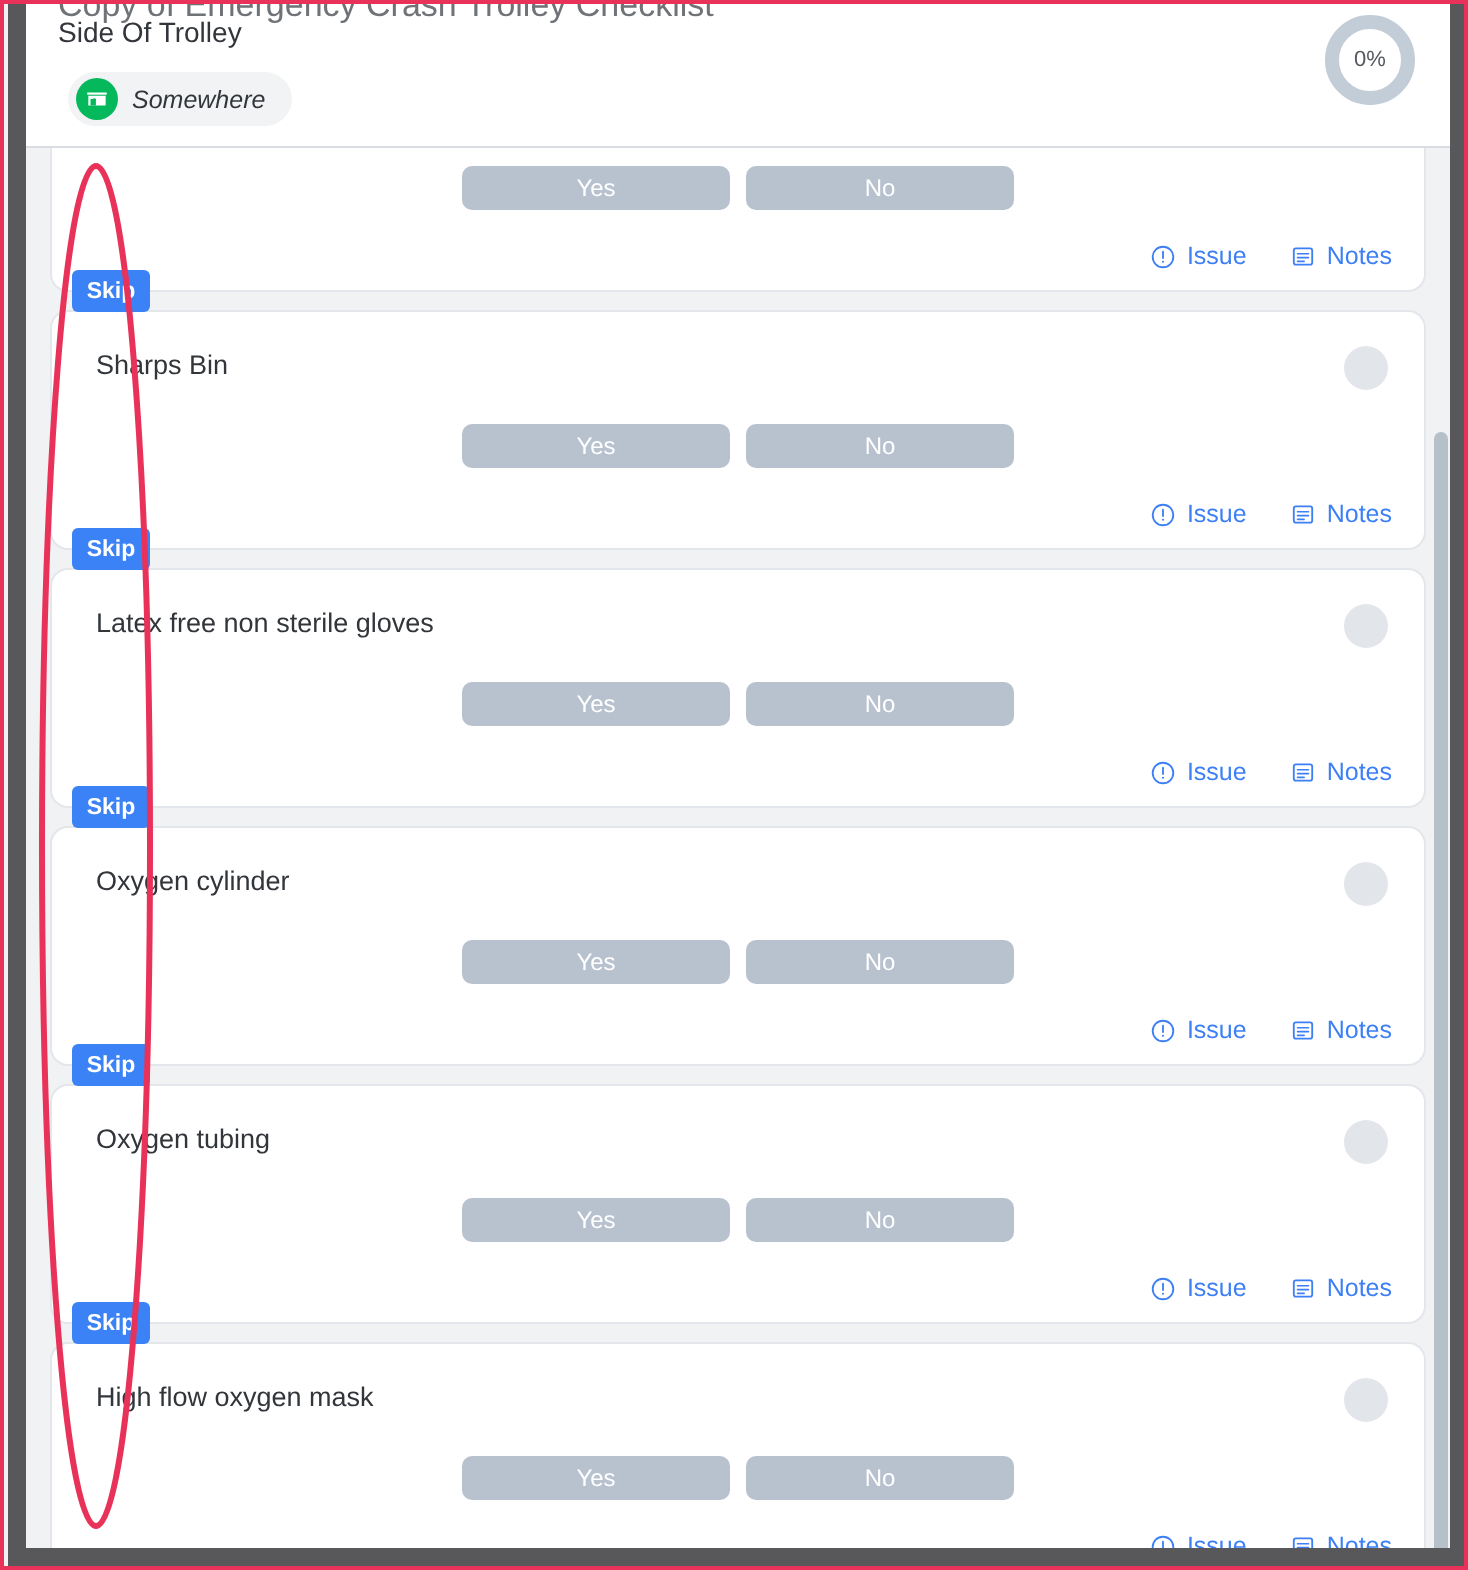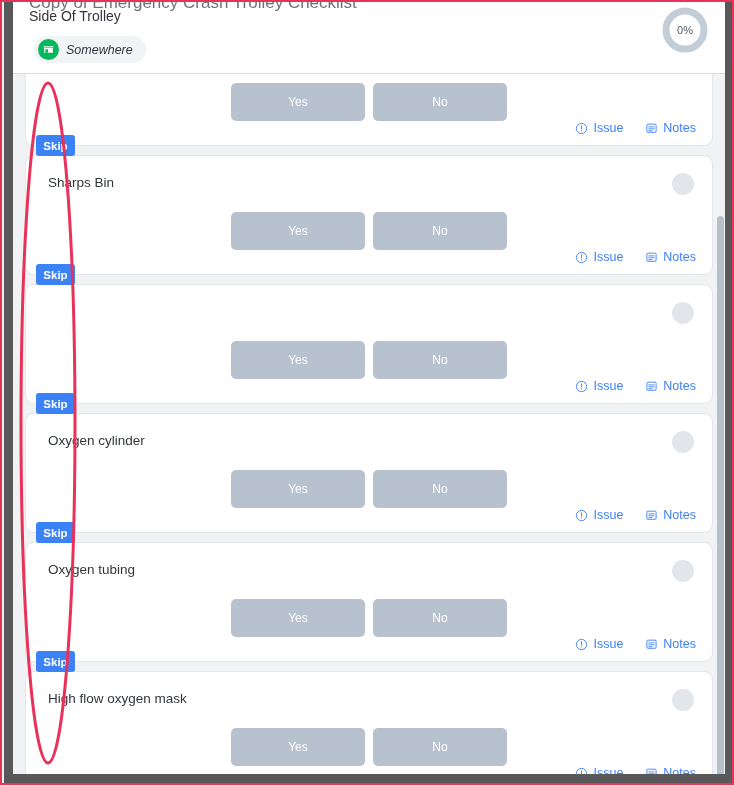--- a/index.html
+++ b/index.html
@@ -178,21 +178,21 @@
   }
   .choice-row {
     position: absolute;
     left: 0; right: 0; top: 56px;
     display: flex;
     justify-content: center;
     gap: 8px;
   }
   .choice-btn {
     width: 134px;
-    height: 38px;
+    height: 22px;
     border: none;
     border-radius: 5px;
     background: #b8c2cf;
     color: #ffffff;
     font-size: 12px;
     font-family: "Liberation Sans", sans-serif;
     cursor: pointer;
     line-height: 22px;
     text-align: center;
     padding: 0;
@@ -360,20 +360,21 @@
                     <path d="M7 9h10M7 12.5h10M7 16h6" stroke="#3d7ff5" stroke-width="1.6" stroke-linecap="round"></path>
                   </svg>
                 </span>
                 <span>Notes</span>
               </div>
             </div>
             <button class="skip-btn" style="bottom:-11px">Skip</button>
           </div>
 
           <div class="item-card">
+            <div class="item-label">Latex free non sterile gloves</div>
             <div class="item-toggle-circle"></div>
             <div class="choice-row">
               <button class="choice-btn">Yes</button>
               <button class="choice-btn">No</button>
             </div>
             <div class="card-actions">
               <div class="action-link">
                 <span>
                   <svg width="13" height="13" viewBox="0 0 24 24">
                     <circle cx="12" cy="12" r="9.5" fill="none" stroke="#3d7ff5" stroke-width="1.7"></circle>

